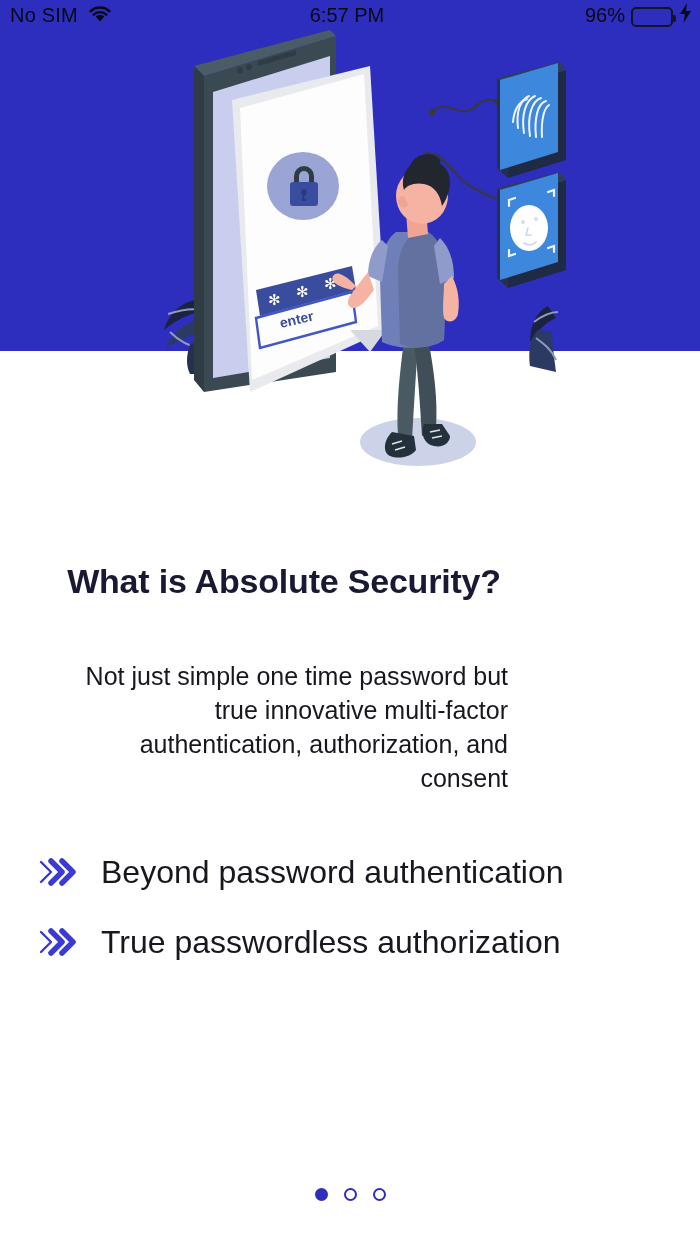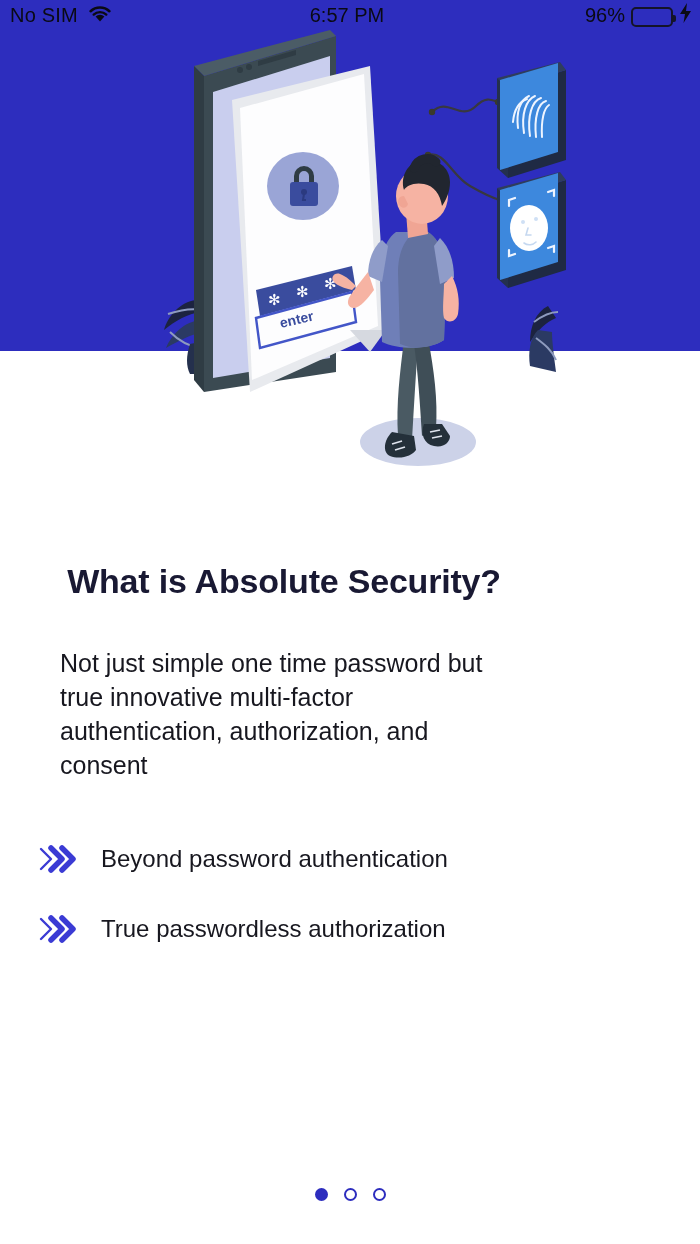--- a/index.html
+++ b/index.html
@@ -50,34 +50,34 @@
   }
   .title{
     margin-top:62px;
     text-align:center;
     font-size:34px;
     font-weight:700;
     color:#191933;
     letter-spacing:-0.2px;
   }
   .subtitle{
-    margin-top:45px;
-    text-align:left;
+    margin-top:58px;
+    text-align:right;
     font-size:25px;
     line-height:34px;
     color:#17171f;
     padding:0 60px;
   }
   .features{ margin-top:42px; padding-left:35px; }
   .feature{
     display:flex; align-items:center; gap:22px;
     height:70px;
   }
   .chev{ width:44px; height:30px; flex:0 0 44px; }
-  .feature-label{ font-size:24px; color:#17171f; }
+  .feature-label{ font-size:32px; color:#17171f; }
 
   
   .dots{
     position:absolute; top:1188px; left:0; width:700px;
     display:flex; justify-content:center; align-items:center; gap:16px;
     z-index:20;
   }
   .dot{ width:13px; height:13px; border-radius:50%; }
   .dot.active{ background:#2d2dbe; }
   .dot.inactive{ border:2px solid #2d2dbe; background:transparent; }

